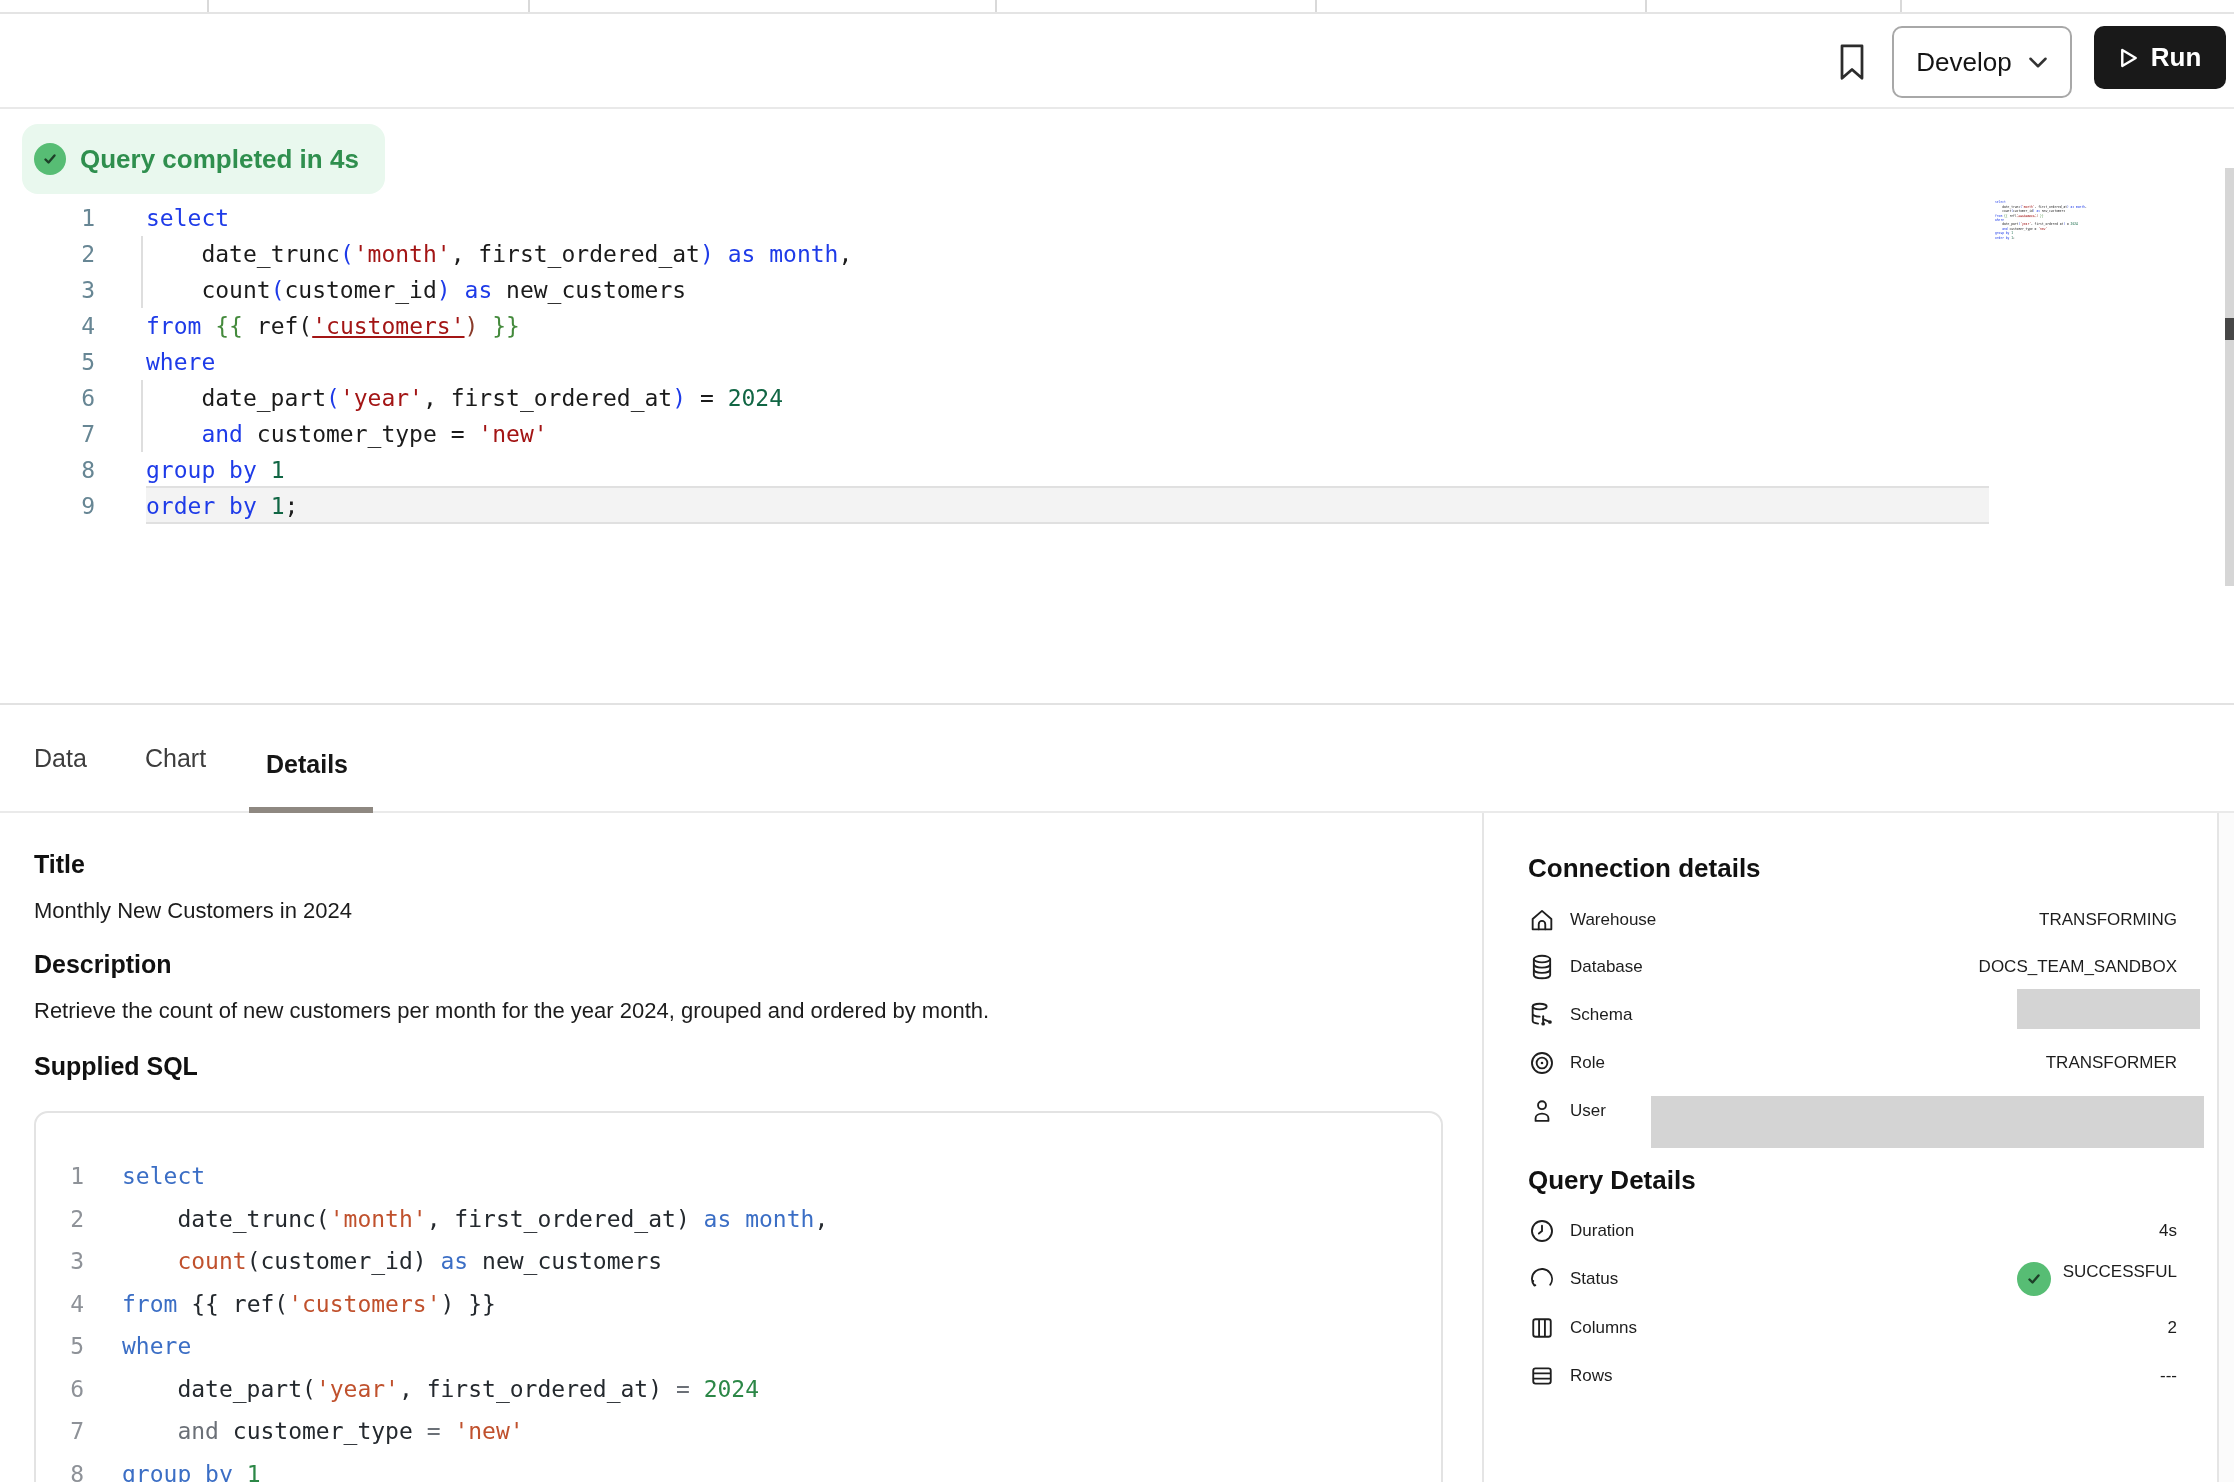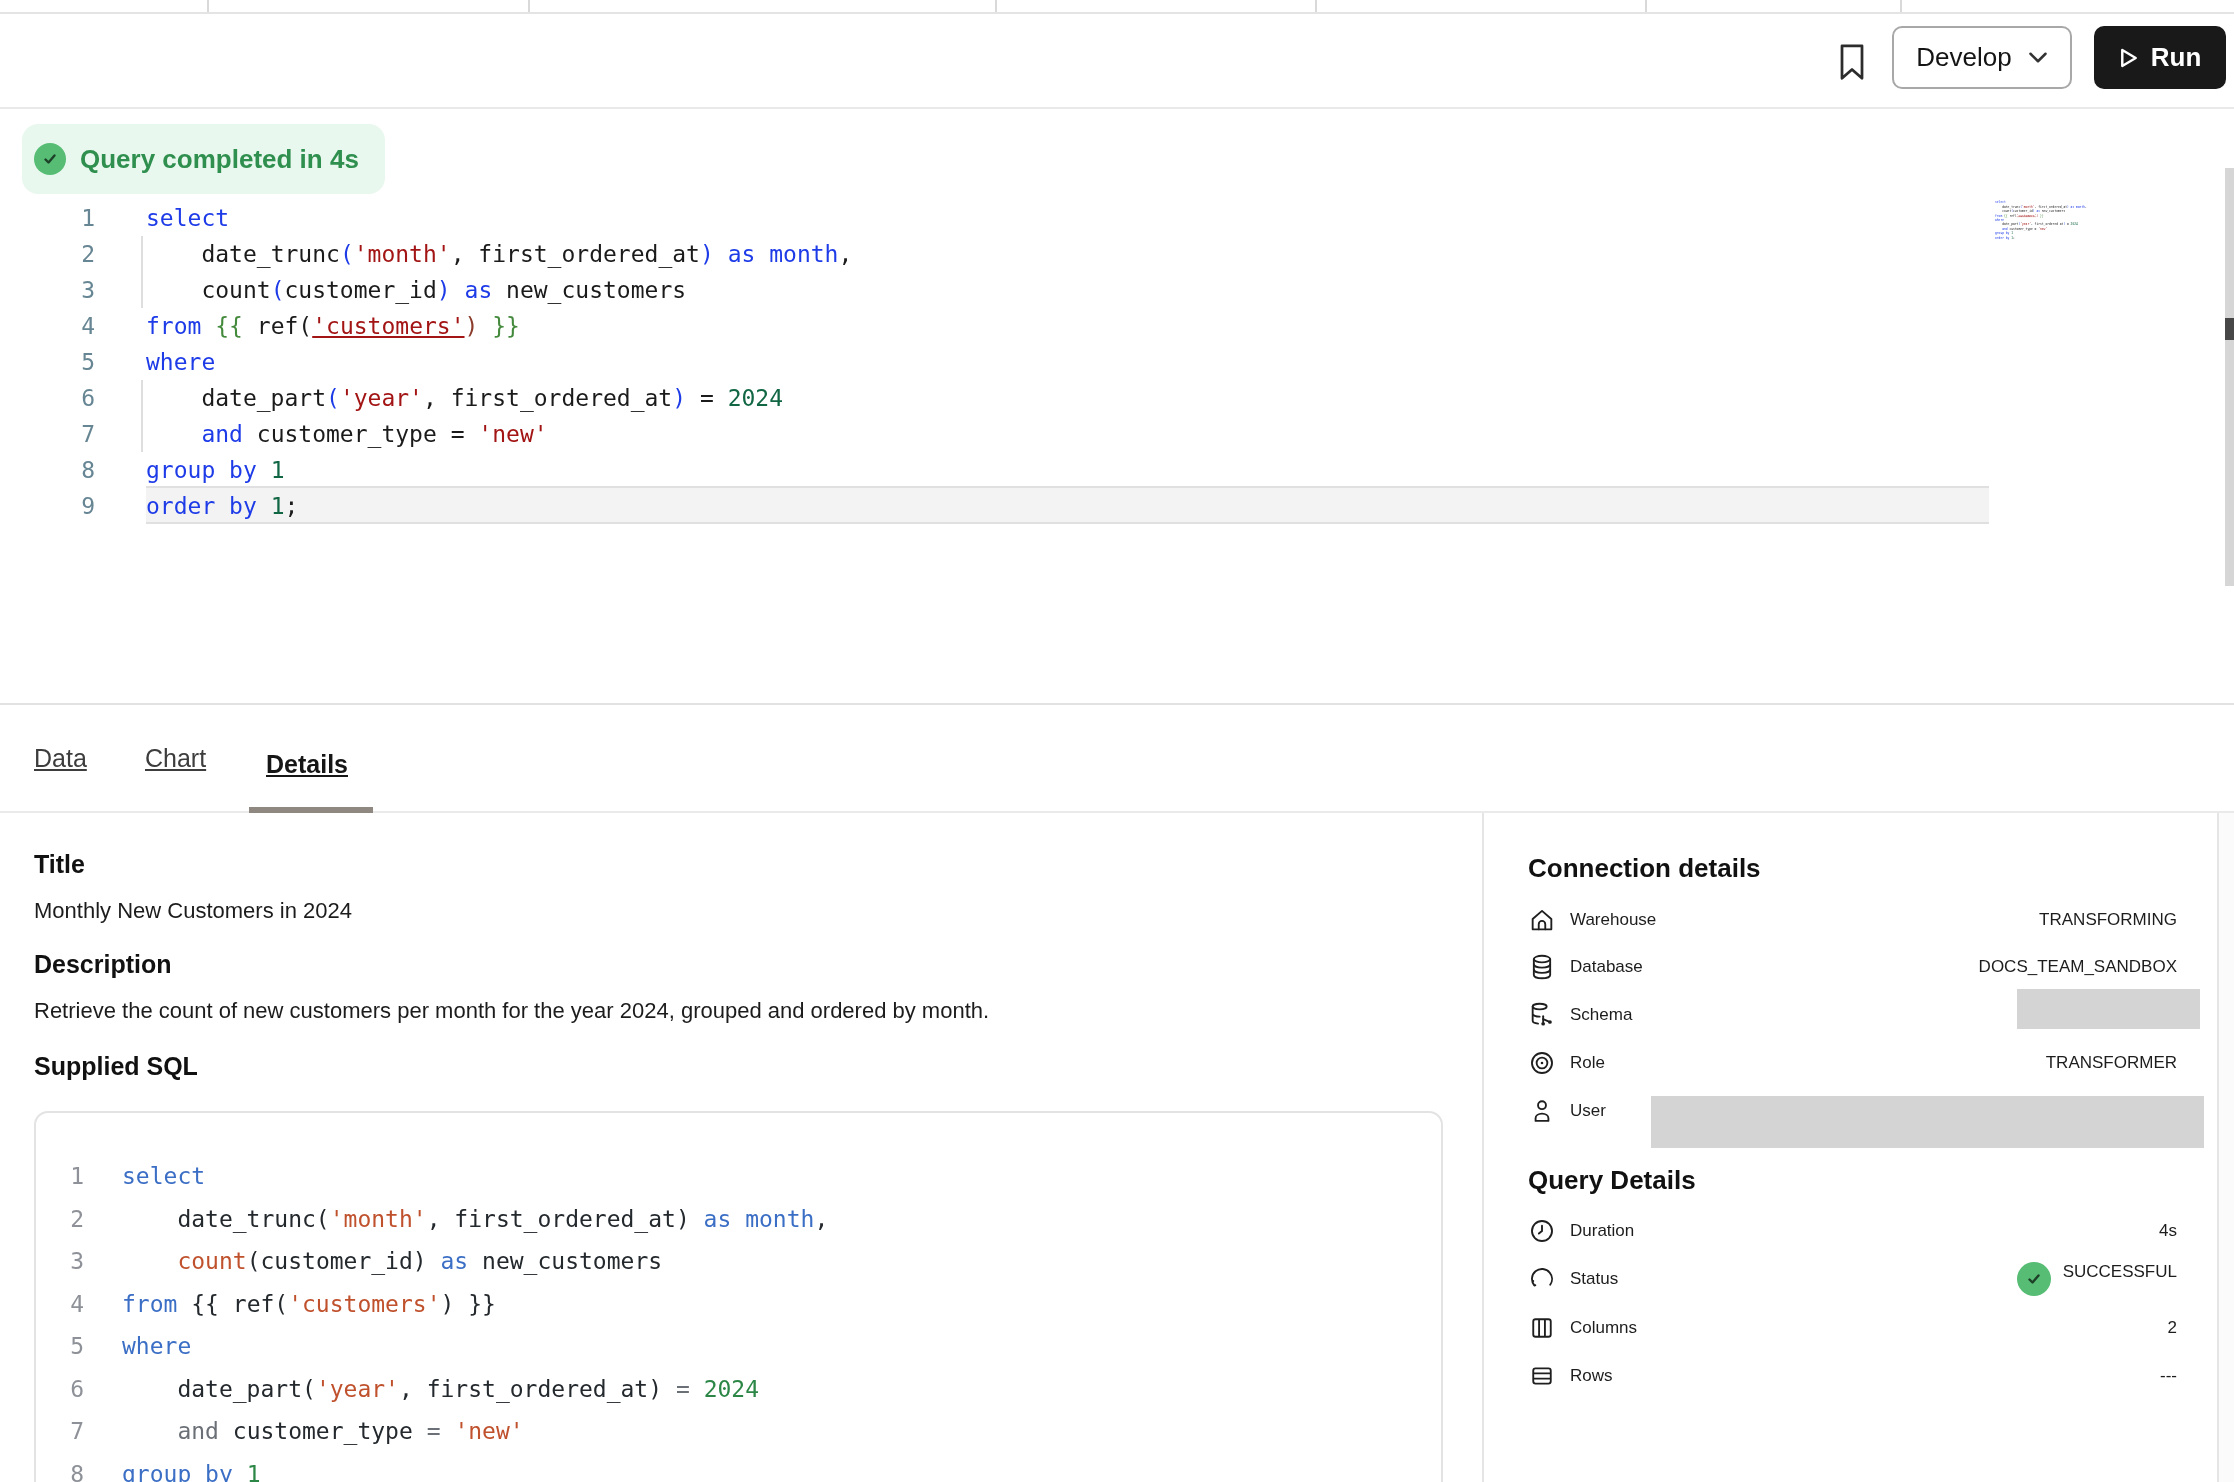--- a/index.html
+++ b/index.html
@@ -6,21 +6,21 @@
   .screen{position:relative;width:2234px;height:1482px;background:#fff;overflow:hidden;
           font-family:"Liberation Sans",sans-serif;color:#1b1b1b;}
 
   
   .topstrip{position:absolute;left:0;top:0;width:2234px;height:12px;background:#fff;border-bottom:2px solid #e4e4e4;}
   .tsd{position:absolute;top:0;width:2px;height:12px;background:#d9d9d9;}
 
   
   .header{position:absolute;left:0;top:14px;width:2234px;height:93px;background:#fff;border-bottom:2px solid #e9e9e9;}
   .bookmark-btn{position:absolute;left:1830px;top:22px;width:44px;height:52px;display:flex;align-items:center;justify-content:center;cursor:pointer;}
-  .develop-btn{position:absolute;left:1892px;top:12px;width:180px;height:63px;border:2px solid #a8a8a8;border-radius:10px;
+  .develop-btn{position:absolute;left:1892px;top:12px;width:180px;height:72px;border:2px solid #a8a8a8;border-radius:10px;
                display:flex;align-items:center;justify-content:center;gap:16px;font-size:26px;color:#141414;background:#fff;cursor:pointer;box-sizing:border-box;}
   .run-btn{position:absolute;left:2094px;top:12px;width:132px;height:63px;background:#191919;border-radius:10px;color:#fff;
            display:flex;align-items:center;justify-content:center;gap:12px;font-size:26px;font-weight:700;cursor:pointer;}
 
   
   .status-pill{position:absolute;left:22px;top:124px;height:70px;background:#e9f8ee;border-radius:16px;
                display:flex;align-items:center;gap:14px;padding:0 26px 0 12px;}
   .check-circle{width:32px;height:32px;border-radius:50%;background:#57bd74;display:flex;align-items:center;justify-content:center;flex:0 0 auto;}
   .status-pill .txt{font-size:26px;font-weight:600;color:#2f8f4e;white-space:nowrap;}
   .env-box{position:absolute;left:385px;top:124px;height:58px;width:342px;border:2px solid #d6d6d6;border-radius:16px;background:#fff;
@@ -43,21 +43,21 @@
   .minimap{position:absolute;left:1995px;top:200px;width:110px;height:46px;overflow:hidden;}
   .minimap-inner{transform:scale(0.13);transform-origin:0 0;font-family:"DejaVu Sans Mono",monospace;
                  font-size:23px;line-height:34px;}
   .minimap-inner div{white-space:pre;}
   .sb-track{position:absolute;left:2225px;top:168px;width:9px;height:418px;background:#d6d6d6;}
   .sb-thumb{position:absolute;left:2225px;top:318px;width:9px;height:22px;background:#474747;cursor:pointer;}
 
   
   .tabsbar{position:absolute;left:0;top:703px;width:2234px;height:110px;background:#fff;
            border-top:2px solid #e2e2e2;border-bottom:2px solid #eaeaea;box-sizing:border-box;}
-  .tab{position:absolute;top:0;height:106px;display:flex;align-items:center;font-size:25px;color:#3d3d3d;cursor:pointer;text-decoration:underline;}
+  .tab{position:absolute;top:0;height:106px;display:flex;align-items:center;font-size:25px;color:#3d3d3d;cursor:pointer;}
   .tab.active{font-weight:700;color:#161616;margin-top:6px;}
   .tab-underline{position:absolute;left:249px;top:102px;width:124px;height:6px;background:#8e8881;}
 
   
   .dleft{position:absolute;left:0;top:813px;width:1484px;height:669px;border-right:2px solid #e5e5e5;box-sizing:border-box;}
   .dh{position:absolute;left:34px;font-size:25px;font-weight:700;color:#111;}
   .dv{position:absolute;left:34px;font-size:22px;color:#1c1c1c;}
   .sqlbox{position:absolute;left:34px;top:298px;width:1409px;height:420px;border:2px solid #e3e3e3;border-radius:14px;
           box-sizing:border-box;padding-top:50px;font-family:"DejaVu Sans Mono",monospace;font-size:23px;overflow:hidden;background:#fff;}
   .sline{position:relative;height:42.5px;}

